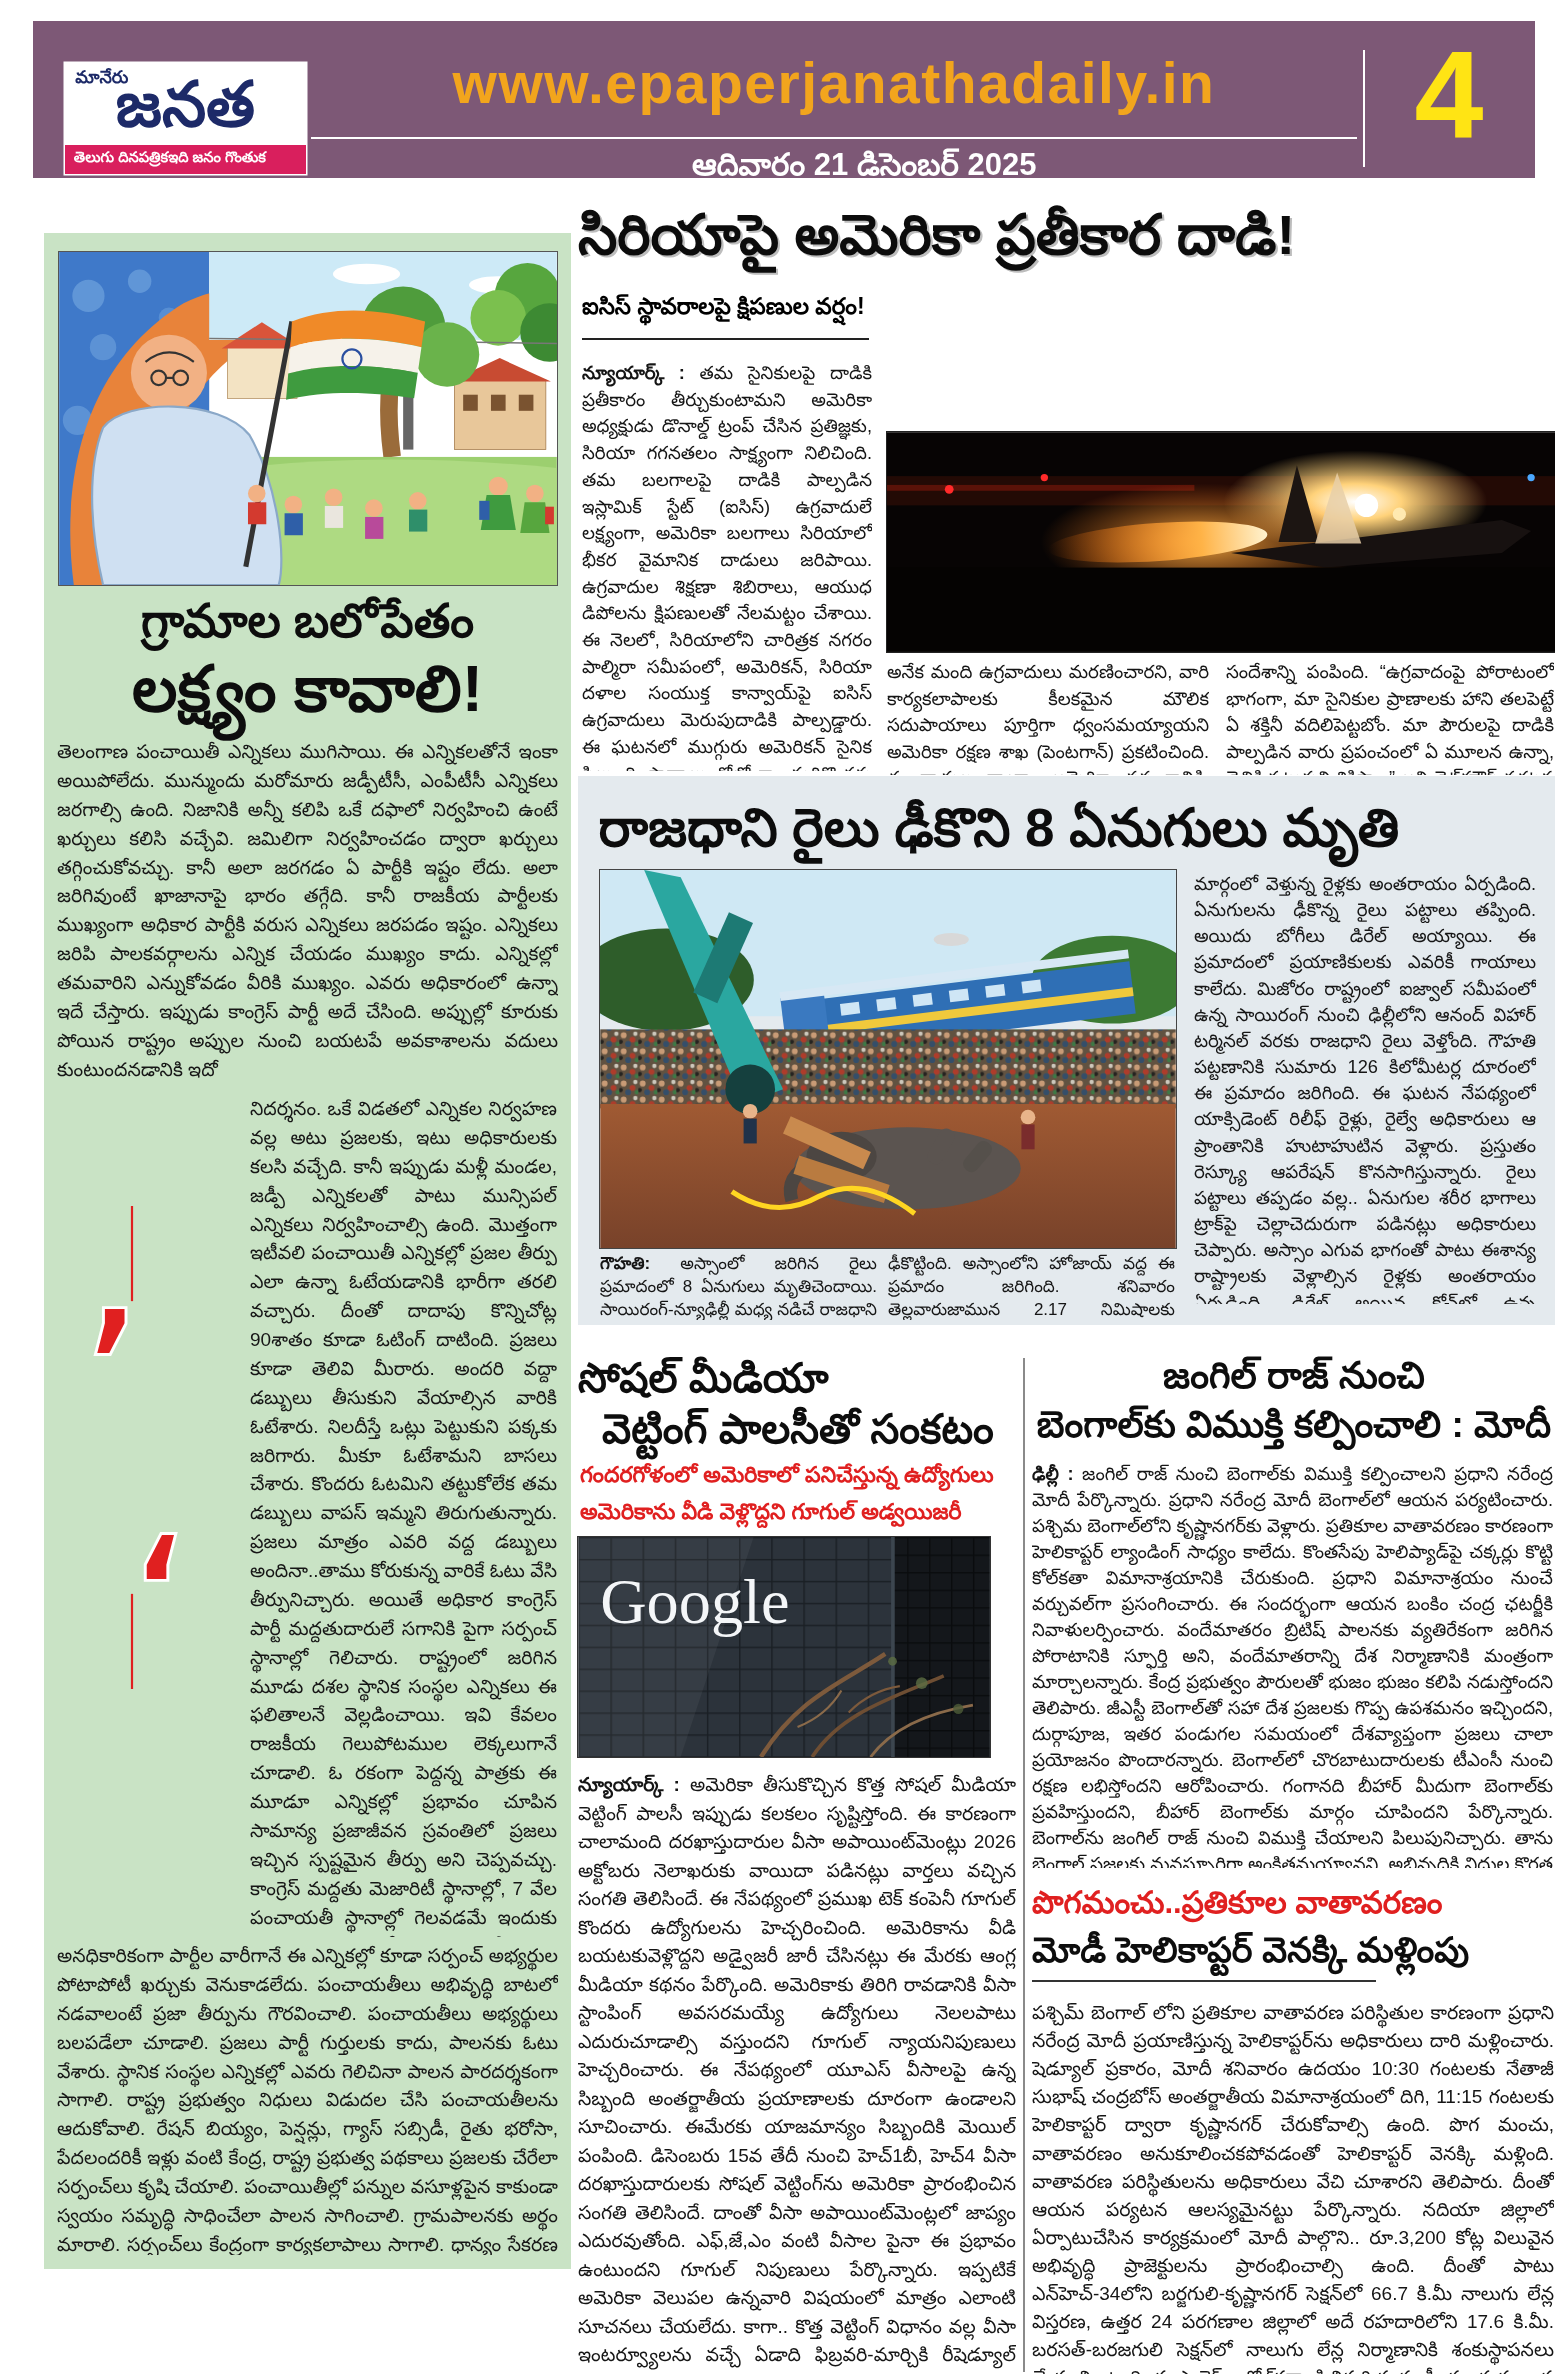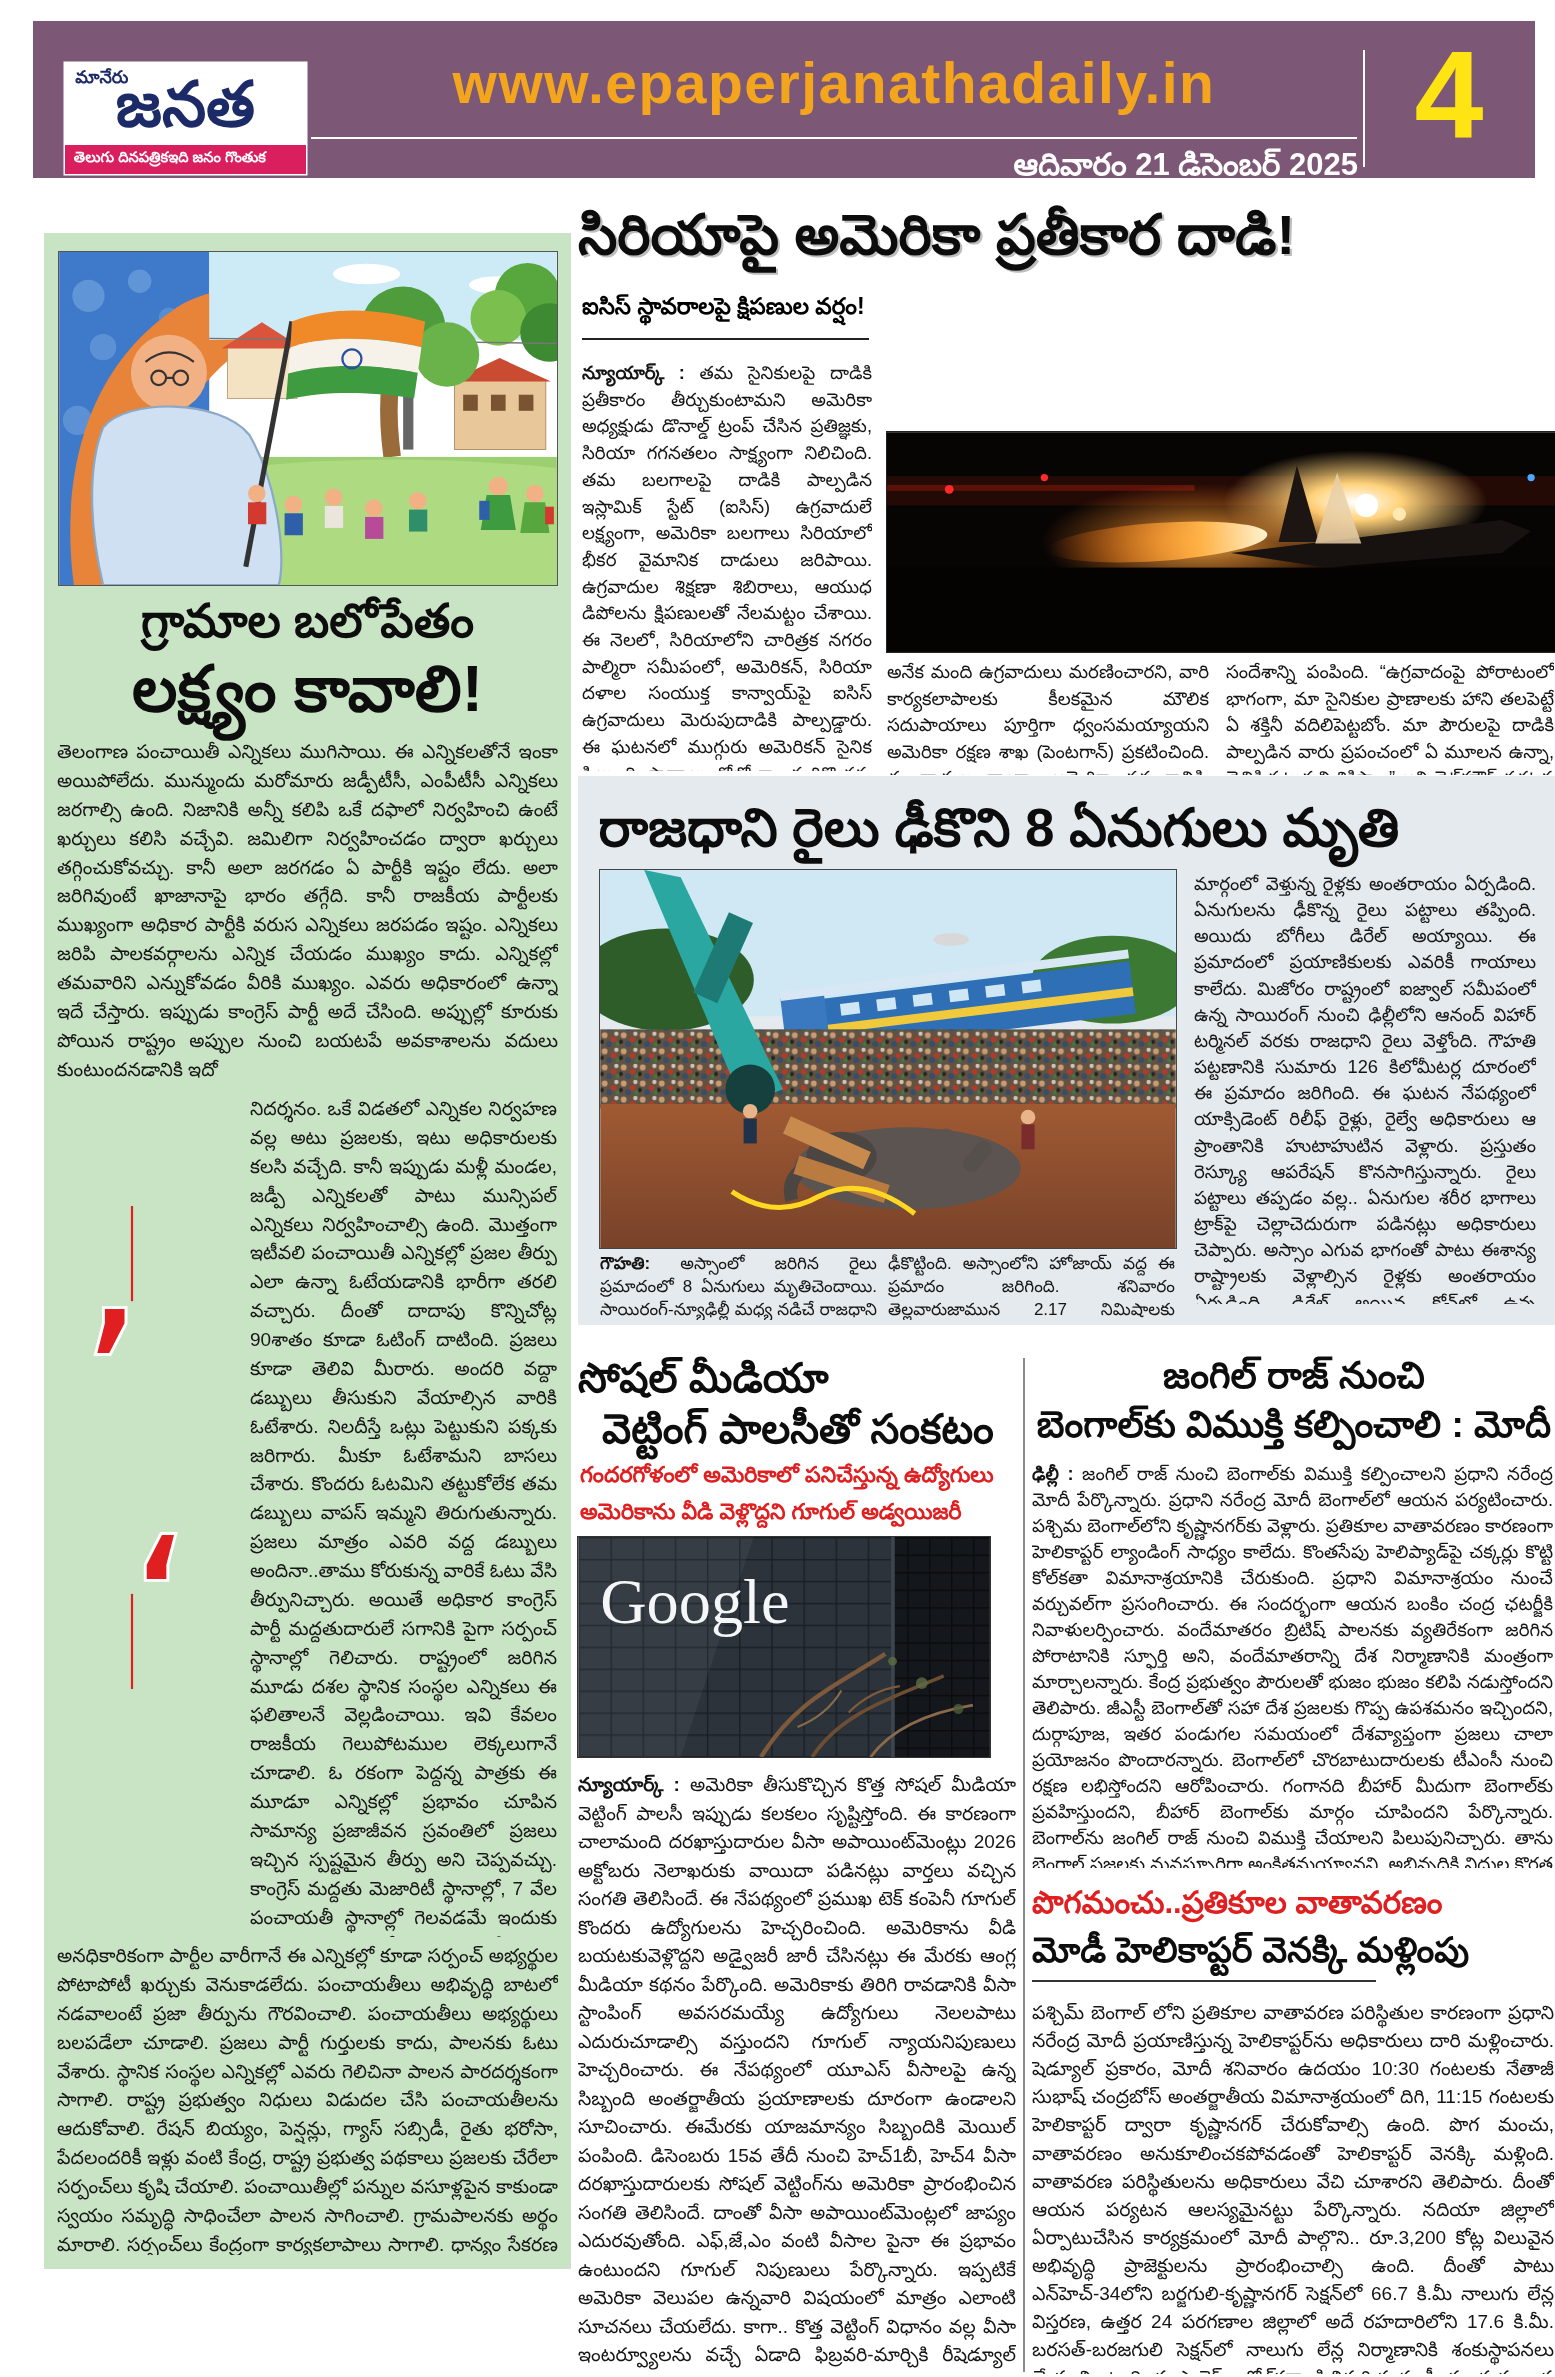--- a/index.html
+++ b/index.html
@@ -10,21 +10,21 @@
   #masthead{left:33px;top:20.5px;width:1502px;height:157px;background:#7d5876;}
   #logo-box{left:32px;top:42px;width:241px;height:111px;background:#ffffff;box-shadow:0 0 0 1.5px #ffffff;}
   #logo-top{left:10.2px;top:4.4px;font-size:17.6px;font-weight:bold;color:#1d2a68;}
   #logo-title{left:0;top:10.2px;width:241px;text-align:center;font-size:63px;font-weight:900;color:#1d2a68;
               text-shadow:1.5px 1.5px 0 #ffffff,-1.5px -1.5px 0 #ffffff;line-height:1.0;}
   #logo-strip{left:0;bottom:0;width:241px;height:29px;background:#d91f5d;color:#ffffff;
               font-size:14.6px;font-weight:bold;display:flex;justify-content:flex-start;
               align-items:center;padding:0 8.8px;box-sizing:border-box;}
   #site-url{left:278px;top:29px;width:1046px;text-align:center;font-size:57px;font-weight:bold;color:#f2a51d;letter-spacing:1.5px;}
   #head-rule{left:278px;top:116px;width:1046px;height:2.9px;background:#ffffff;}
-  #head-date{left:659px;top:126px;width:666px;text-align:right;font-size:31px;font-weight:bold;color:#ffffff;}
+  #head-date{left:659px;top:126px;width:666px;text-align:left;font-size:31px;font-weight:bold;color:#ffffff;}
   #head-vrule{left:1330px;top:29px;width:2.2px;height:117px;background:#ffffff;}
   #page-num{left:1339px;top:5.9px;width:154px;text-align:center;font-size:124px;font-weight:900;color:#ffe414;line-height:1.1;}
   
   #village-panel{left:44px;top:233px;width:527px;height:2036px;background:#c9e3c5;overflow:hidden;}
   #village-illustration{left:14.6px;top:19px;width:498px;height:333px;background:#ffffff;outline:1.5px solid #555;}
   .vh1{left:0;top:360px;width:527px;text-align:center;font-size:47px;font-weight:700;color:#0d0d0d;}
   .vh2{left:0;top:419px;width:527px;text-align:center;font-size:64px;font-weight:900;color:#0d0d0d;}
   .vbody{font-size:19px;line-height:1.52;text-align:justify;color:#161616;}
   #vbody-top{left:13px;top:505px;width:501px;height:351px;overflow:hidden;}
   #vquote{left:22px;top:973px;width:132px;height:483px;}

